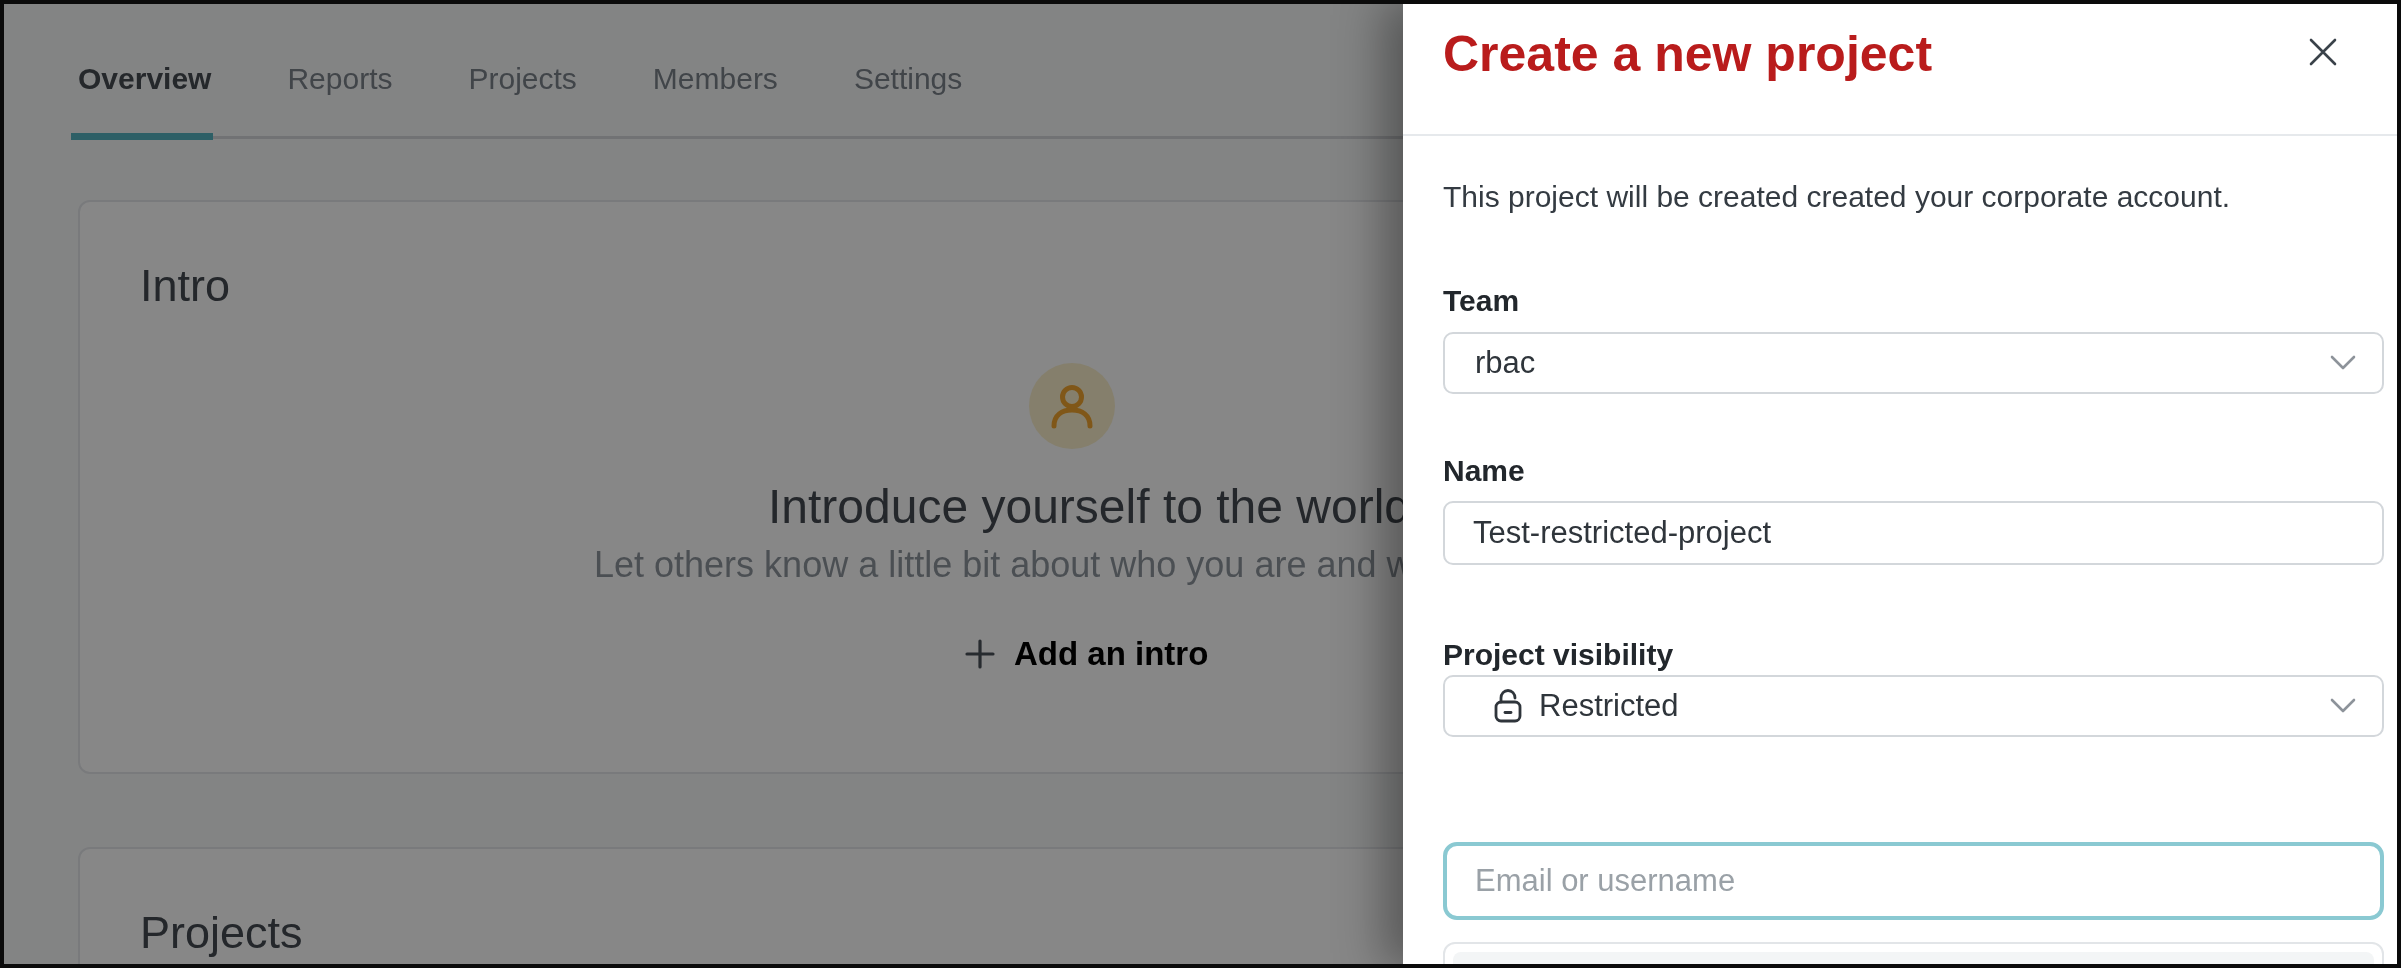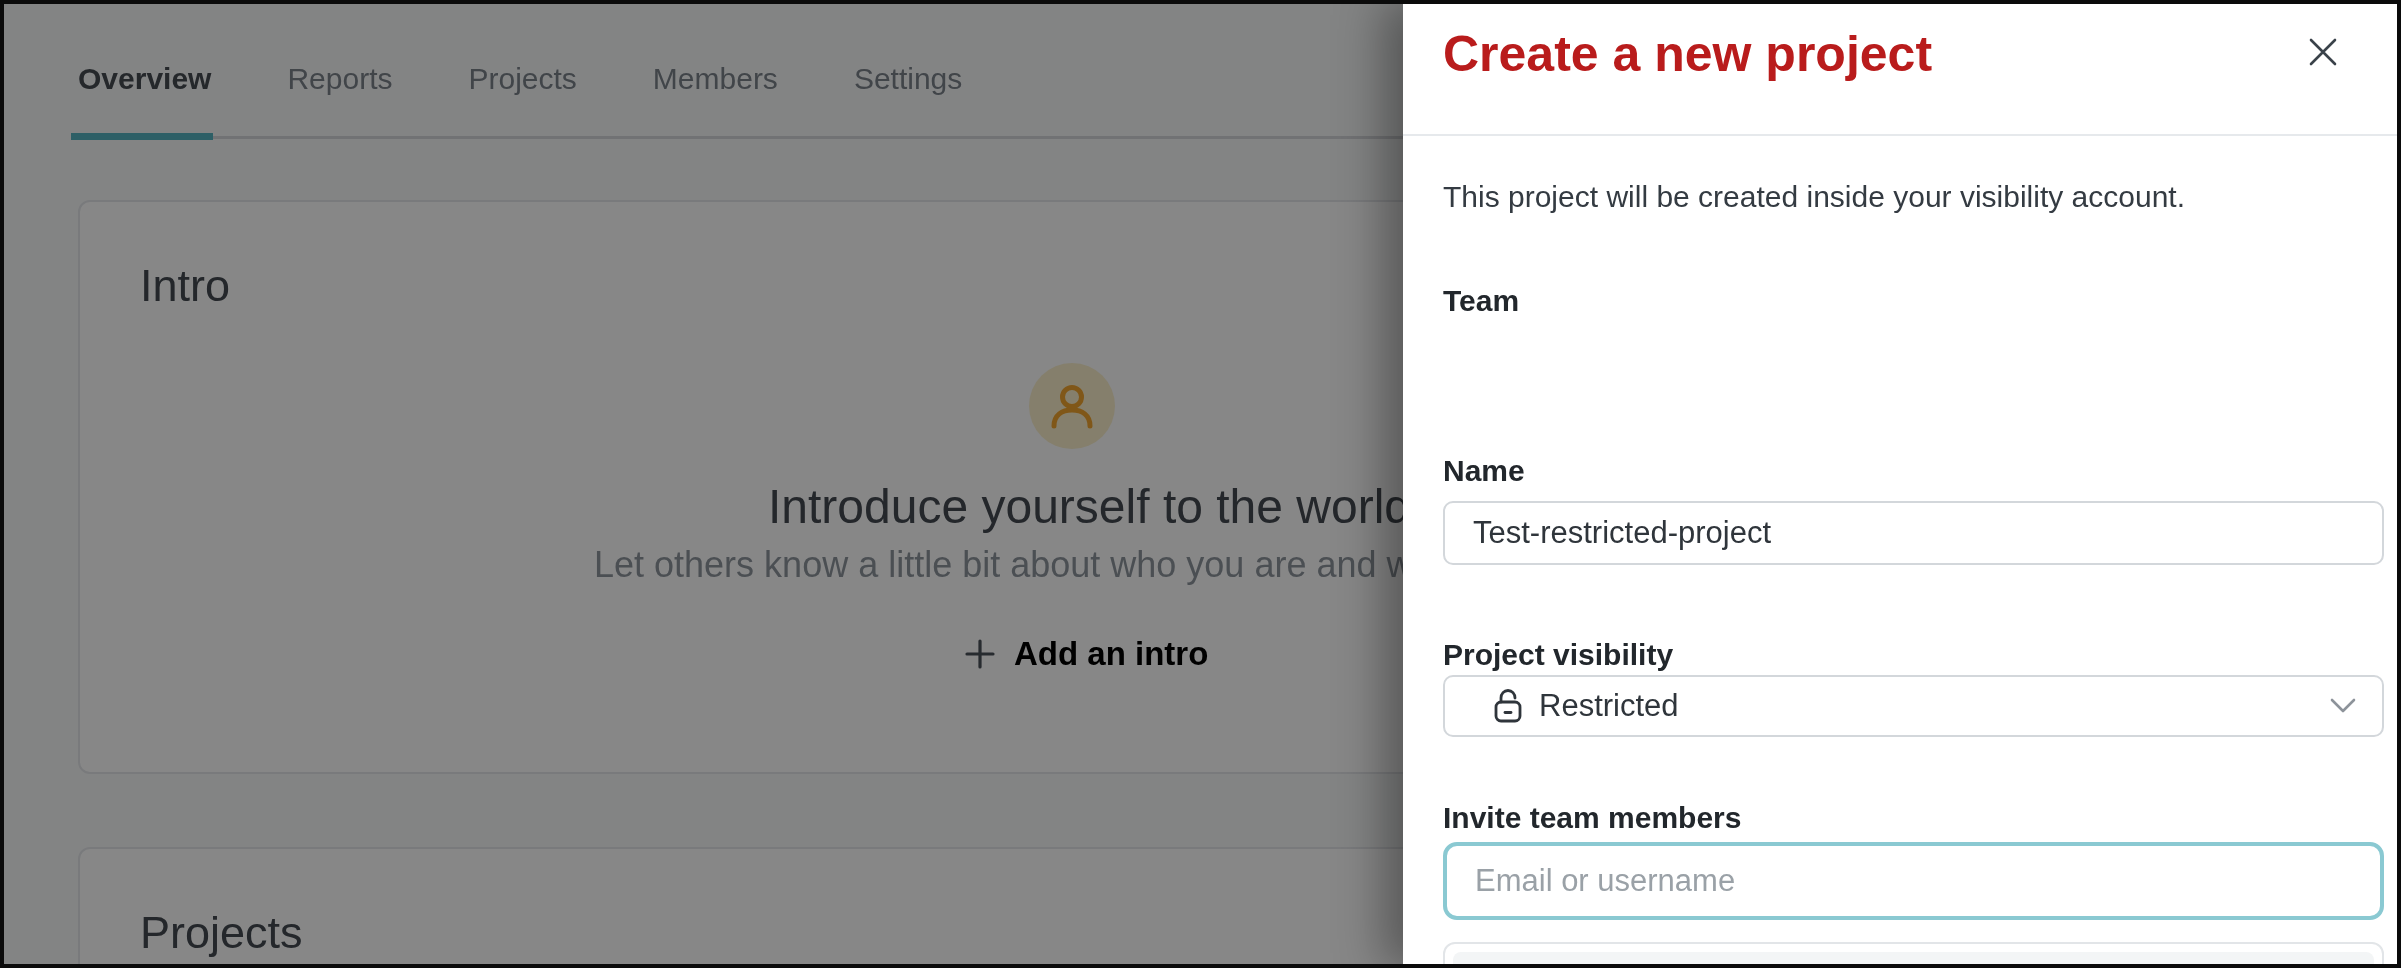--- a/index.html
+++ b/index.html
@@ -101,41 +101,46 @@
     <div class="drawer-title">Create a new project</div>
 
     <button class="close-btn">
       <svg width="32" height="32" viewBox="0 0 32 32">
         <path d="M4 4 L28 28 M28 4 L4 28" stroke="#3a424a" stroke-width="2.6" stroke-linecap="round"></path>
       </svg>
     </button>
 
     <div class="drawer-divider"></div>
 
-    <div class="drawer-desc">This project will be created inside your visibility account.</div>
+    <div class="drawer-desc">This project will be created created your corporate account.</div>
 
     <div class="field-label lbl-team">Team</div>
+    <div class="select sel-team">
+      <span class="select-value">rbac</span>
+      <svg class="chevron" width="26" height="16" viewBox="0 0 26 16" fill="none">
+        <path d="M2 2 L13 13 L24 2" stroke="#8d939a" stroke-width="2.6" stroke-linecap="round" stroke-linejoin="round"></path>
+      </svg>
+    </div>
 
     <div class="field-label lbl-name">Name</div>
     <input class="text-input inp-name" type="text" value="Test-restricted-project" style="">
 
     <div class="field-label lbl-vis">Project visibility</div>
     <div class="select sel-vis">
       <svg width="30" height="36" viewBox="0 0 30 36" fill="none">
         <rect x="3" y="14" width="24" height="19" rx="5" stroke="#2f353b" stroke-width="2.8"></rect>
         <path d="M8 14 V10 C8 5.6 11 2.5 15 2.5 C19 2.5 22 5.6 22 10" stroke="#2f353b" stroke-width="2.8" stroke-linecap="round" fill="none"></path>
         <path d="M12 24.5 H18" stroke="#2f353b" stroke-width="2.8" stroke-linecap="round"></path>
       </svg>
       <span class="select-value">Restricted</span>
       <svg class="chevron" width="26" height="16" viewBox="0 0 26 16" fill="none">
         <path d="M2 2 L13 13 L24 2" stroke="#8d939a" stroke-width="2.6" stroke-linecap="round" stroke-linejoin="round"></path>
       </svg>
     </div>
 
-    <div class="field-label lbl-invite">Invite team members</div>
     <input class="text-input inp-invite" type="text" placeholder="Email or username" style="">
 
     <div class="partial-box">
       <div class="partial-inner"></div>
     </div>
   </div>
 
   <div class="frame"></div>
 </div>
 

